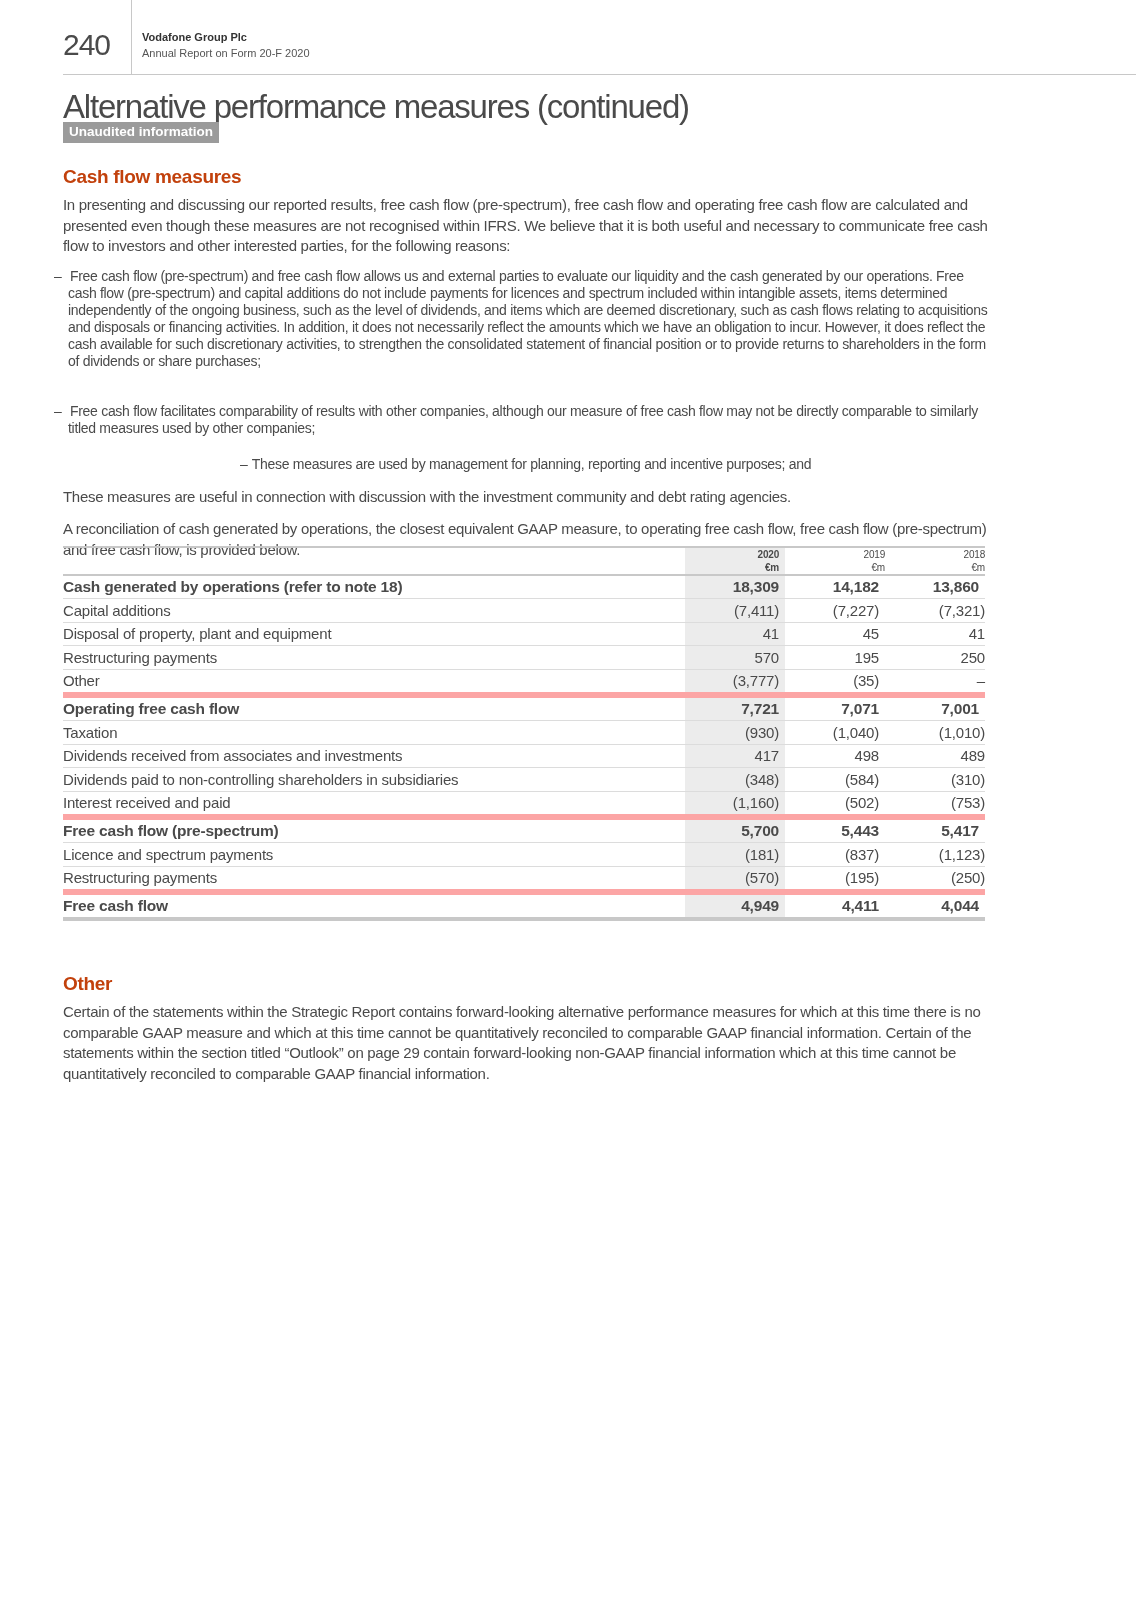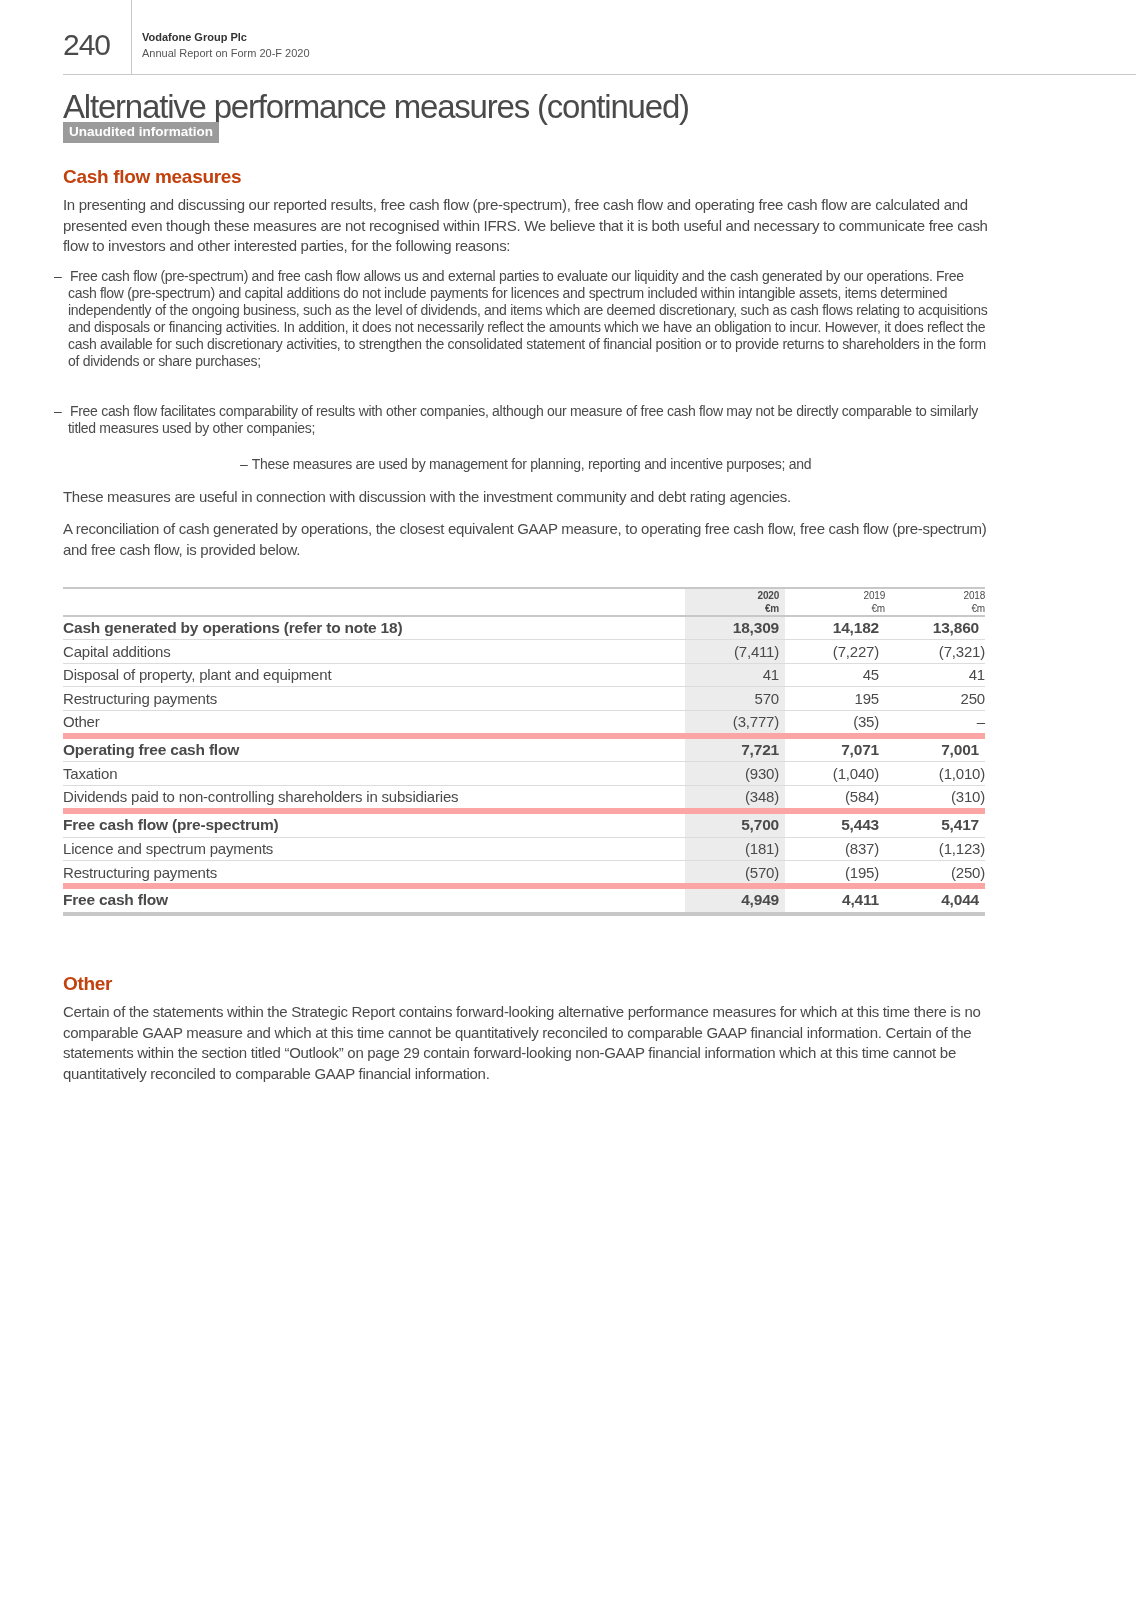--- a/index.html
+++ b/index.html
@@ -8,21 +8,21 @@
   .page-num { position: absolute; left: 0; top: 8px; font-size: 30px; font-weight: 300; color: #4a4a4a; letter-spacing: -1px; }
   .header-divider { position: absolute; left: 68px; top: -20px; width: 1px; height: 74px; background: #c8c8c8; }
   .org { position: absolute; left: 79px; top: 11px; font-size: 11px; font-weight: bold; color: #333; }
   .report { position: absolute; left: 79px; top: 27px; font-size: 11px; color: #555; }
   .page-title { position: absolute; left: 63px; top: 88px; font-size: 33px; font-weight: 300; color: #4a4a4a; letter-spacing: -1.2px; }
   .badge { position: absolute; left: 63px; top: 122px; background: #9b9b9b; color: #fff; font-size: 13.5px; font-weight: bold; padding: 2px 6px 4px 6px; }
   .h2 { position: absolute; left: 63px; font-size: 19px; font-weight: bold; color: #c2410c; letter-spacing: -0.3px; }
   .para { position: absolute; left: 63px; width: 925px; font-size: 15px; line-height: 20.5px; color: #4a4a4a; letter-spacing: -0.3px; }
   .bullet { position: absolute; left: 54px; width: 925px; font-size: 14px; line-height: 17px; color: #4a4a4a; padding-left: 14px; text-indent: -14px; letter-spacing: -0.3px; }
   .bullet .dash { display: inline-block; width: 16px; text-indent: 0; }
-  table.fin { position: absolute; left: 63px; top: 587px; width: 922px; border-collapse: collapse; font-size: 15px; color: #4a4a4a; letter-spacing: -0.2px; }
+  table.fin { position: absolute; left: 63px; top: 546px; width: 922px; border-collapse: collapse; font-size: 15px; color: #4a4a4a; letter-spacing: -0.2px; }
   table.fin th, table.fin td { padding: 0; height: 22.4px; border-bottom: 1px solid #dcdcdc; }
   table.fin tr.top-rule th { border-top: 2px solid #c8c8c8; }
   table.fin thead th { font-size: 10px; font-weight: normal; text-align: right; vertical-align: bottom; height: 26px; line-height: 13px; border-bottom: 2px solid #c8c8c8; }
   table.fin thead th.y2020 { font-weight: bold; }
   table.fin td.label { text-align: left; }
   table.fin td.num { text-align: right; width: 94px; }
   table.fin td.c2020, table.fin th.c2020 { background: #ececec; padding-right: 6px; }
   table.fin td.c2019 { padding-right: 6px; }
   table.fin th.c2019, table.fin th.c2018 { padding-right: 0; }
   table.fin tr.bold td { font-weight: bold; font-size: 15.5px; }
@@ -101,24 +101,36 @@
         <td class="num c2019">7,071</td>
         <td class="num c2018">7,001</td>
       </tr>
       <tr class="">
         <td class="label">Taxation</td>
         <td class="num c2020">(930)</td>
         <td class="num c2019">(1,040)</td>
         <td class="num c2018">(1,010)</td>
       </tr>
       <tr class="">
+        <td class="label">Dividends received from associates and investments</td>
+        <td class="num c2020">417</td>
+        <td class="num c2019">498</td>
+        <td class="num c2018">489</td>
+      </tr>
+      <tr class="">
         <td class="label">Dividends paid to non-controlling shareholders in subsidiaries</td>
         <td class="num c2020">(348)</td>
         <td class="num c2019">(584)</td>
         <td class="num c2018">(310)</td>
+      </tr>
+      <tr class="">
+        <td class="label">Interest received and paid</td>
+        <td class="num c2020">(1,160)</td>
+        <td class="num c2019">(502)</td>
+        <td class="num c2018">(753)</td>
       </tr>
       <tr class="bold thick">
         <td class="label">Free cash flow (pre-spectrum)</td>
         <td class="num c2020">5,700</td>
         <td class="num c2019">5,443</td>
         <td class="num c2018">5,417</td>
       </tr>
       <tr class="">
         <td class="label">Licence and spectrum payments</td>
         <td class="num c2020">(181)</td>

